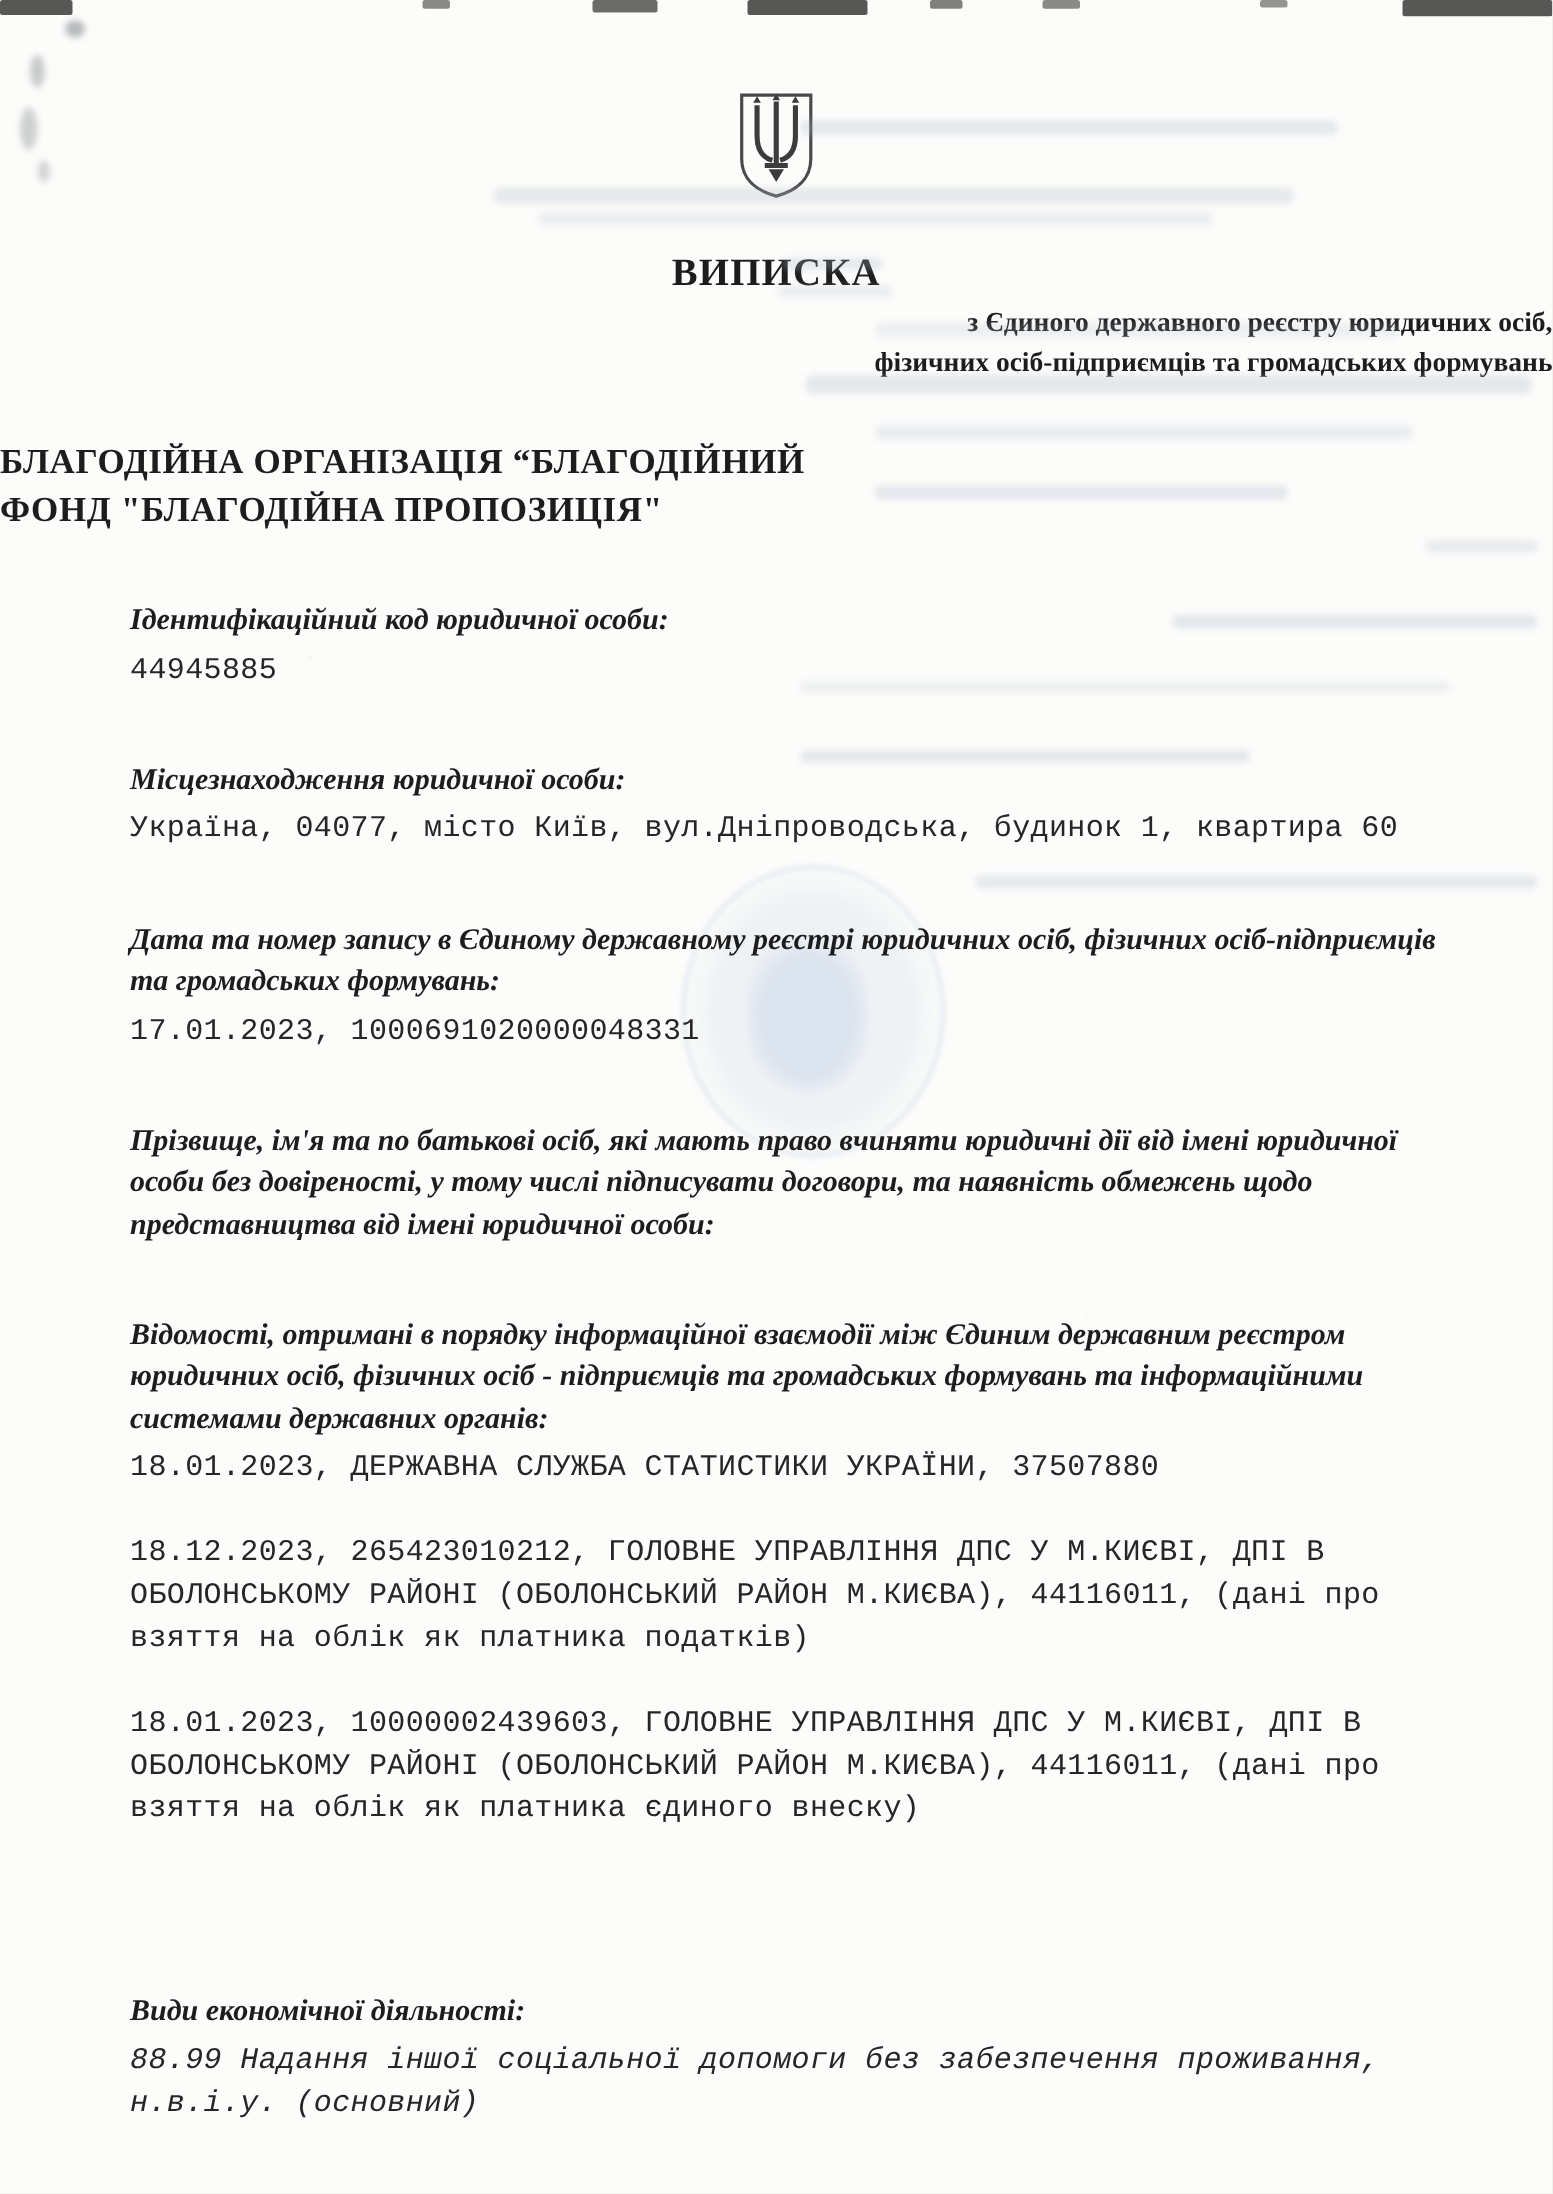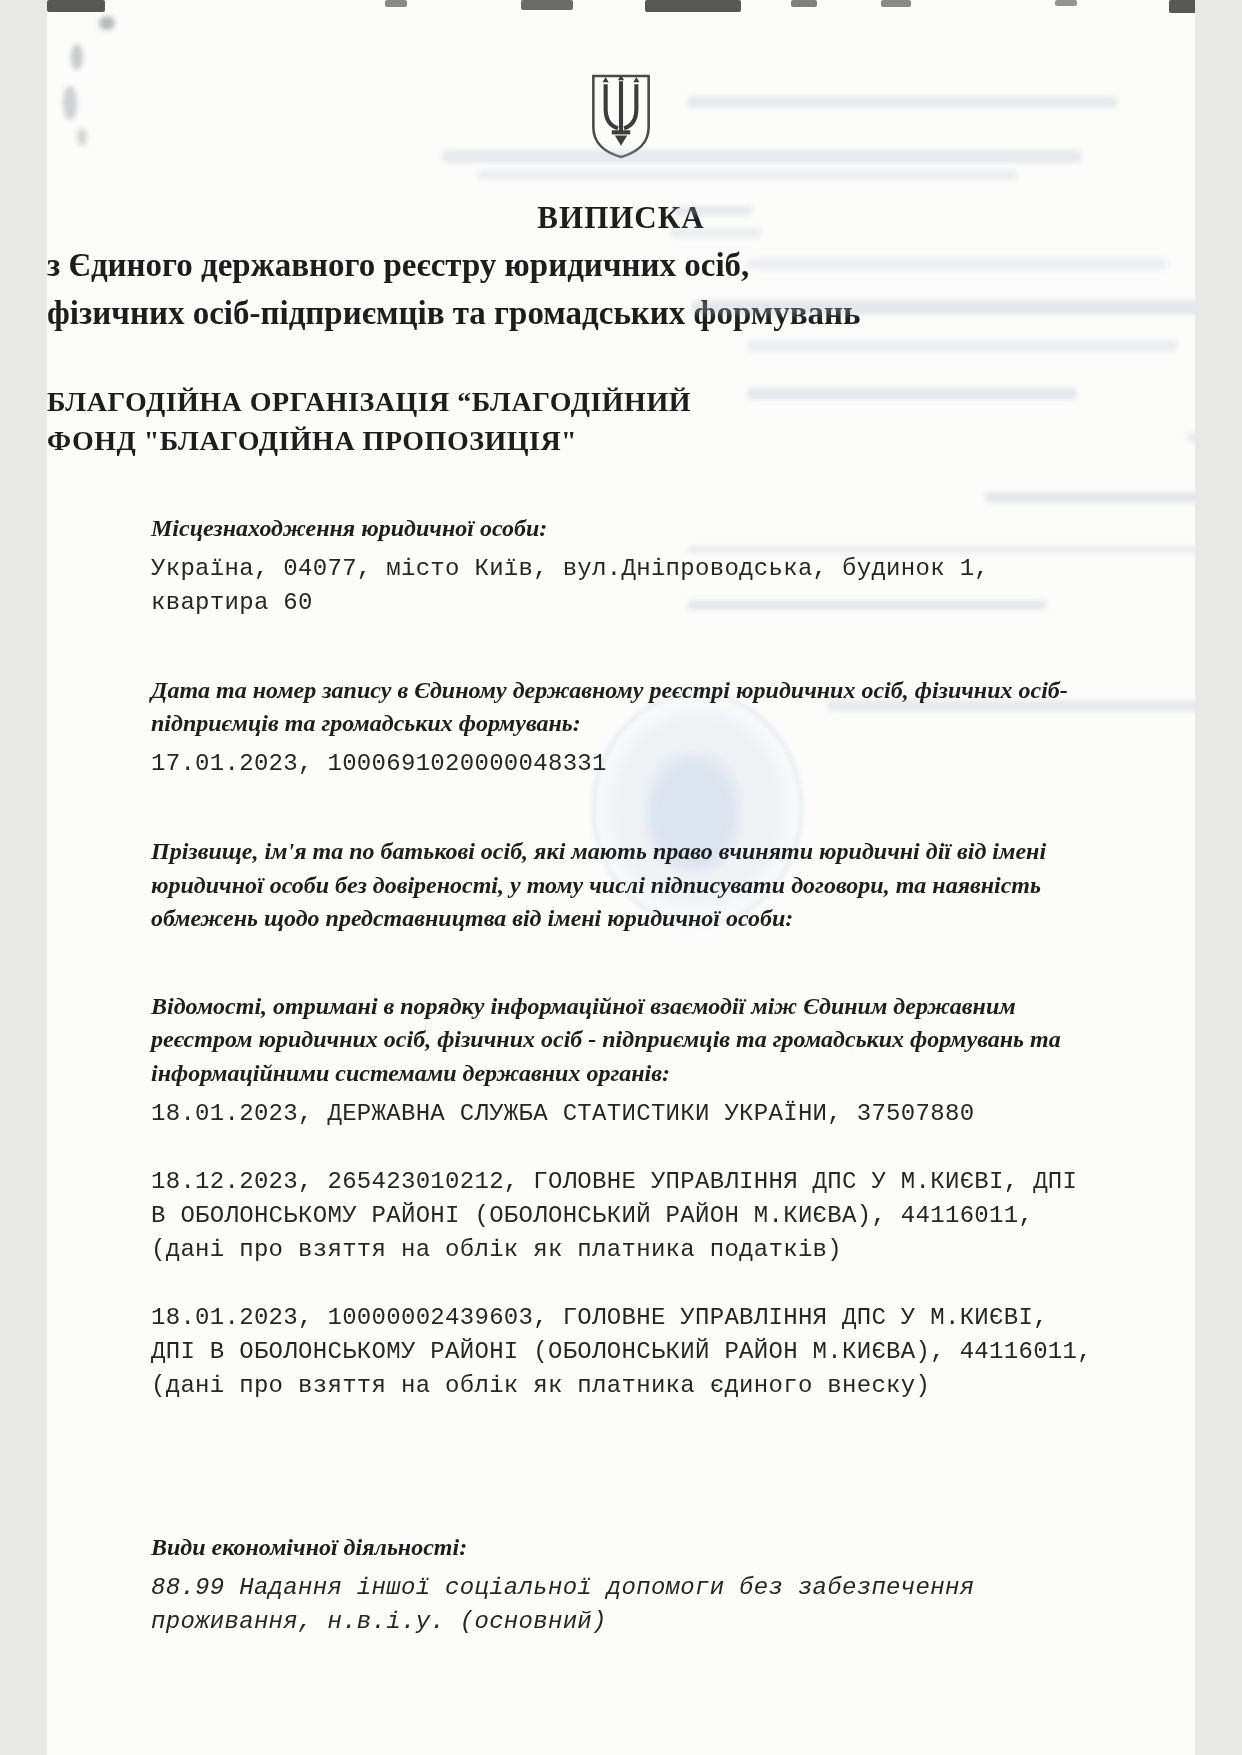--- a/index.html
+++ b/index.html
@@ -1,18 +1,18 @@
 <!DOCTYPE html>
 <html><head>
 <meta charset="utf-8">
 <style>
   html,body{margin:0;padding:0;background:#e8e8e6;}
   .page{
     position:relative;
-    width:1148px;height:1755px;
+    width:1242px;height:1755px;
     margin:0 auto;
     background:#fcfcfa;
     background-image:
       radial-gradient(circle at 20% 30%, rgba(0,0,0,0.015) 0 2px, transparent 3px),
       radial-gradient(circle at 70% 60%, rgba(0,0,0,0.012) 0 2px, transparent 3px);
     overflow:hidden;
     color:#1d1d1d;
     font-family:"Liberation Serif", serif;
   }
   
@@ -30,22 +30,22 @@
     border-radius:14px 14px 48px 48px;filter:blur(3px);
   }
   
   .crest{width:62px;height:86px;margin:74px auto 0;display:block;}
   
   .title{
     margin-top:40px;text-align:center;
     font-size:31px;font-weight:bold;letter-spacing:1px;
   }
   .subtitle{
-    margin-top:6px;text-align:left;
-    font-size:33px;font-weight:bold;line-height:1.45;
+    margin-top:6px;text-align:right;
+    font-size:22px;font-weight:bold;line-height:1.45;
   }
   .org-name{
     margin-top:44px;text-align:left;
     font-size:28px;font-weight:bold;line-height:1.4;
     letter-spacing:.5px;
   }
   
   .body{position:relative;margin:52px 90px 0 104px;}
   .field{margin-top:54px;}
   .field:first-child{margin-top:0;}
@@ -122,20 +122,24 @@
     <div>фізичних осіб-підприємців та громадських формувань</div>
   </div>
 
   <div class="org-name">
     <div>БЛАГОДІЙНА ОРГАНІЗАЦІЯ “БЛАГОДІЙНИЙ</div>
     <div>ФОНД "БЛАГОДІЙНА ПРОПОЗИЦІЯ"</div>
   </div>
 
   <main class="body">
 
+    <section class="field">
+      <div class="field-label">Ідентифікаційний код юридичної особи:</div>
+      <div class="field-value">44945885</div>
+    </section>
 
     <section class="field">
       <div class="field-label">Місцезнаходження юридичної особи:</div>
       <div class="field-value">Україна, 04077, місто Київ, вул.Дніпроводська, будинок 1, квартира 60</div>
     </section>
 
     <section class="field">
       <div class="field-label">Дата та номер запису в Єдиному державному реєстрі юридичних осіб, фізичних осіб-підприємців та громадських формувань:</div>
       <div class="field-value">17.01.2023, 1000691020000048331</div>
     </section>

